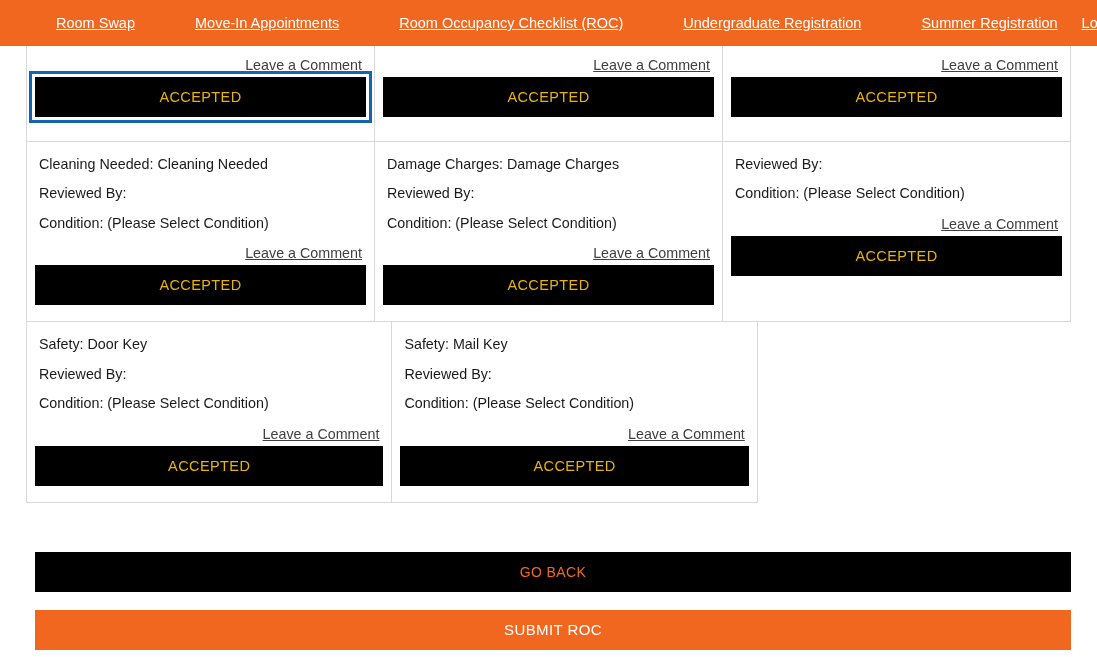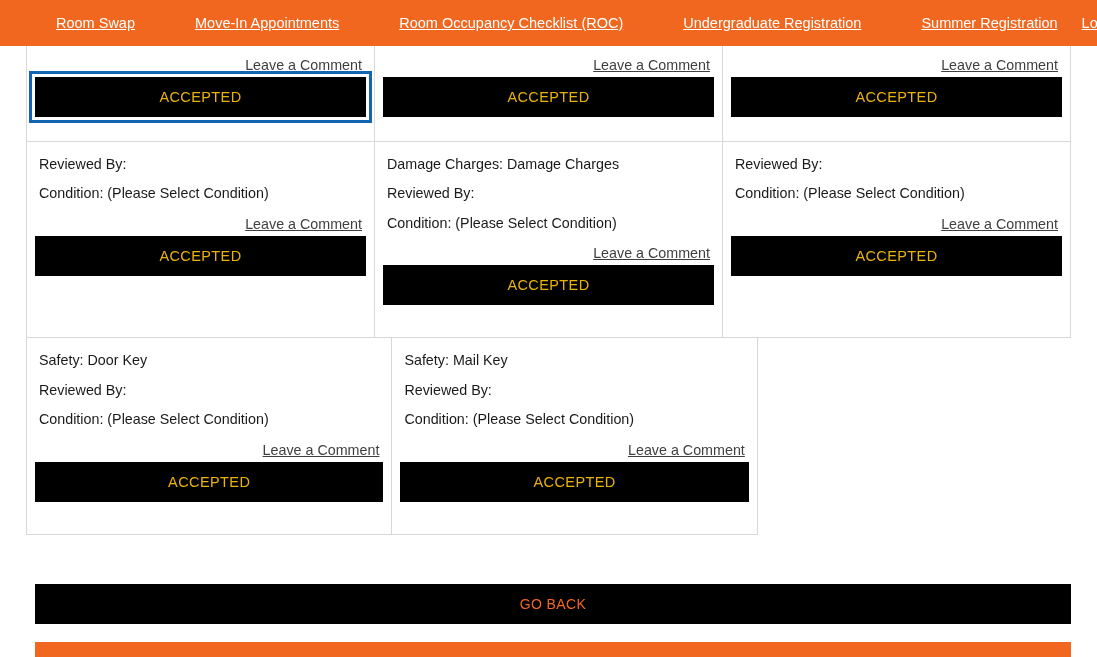--- a/index.html
+++ b/index.html
@@ -52,21 +52,21 @@
   
   .content {
     padding: 0 26px;
     position: relative;
   }
   .card {
     width: 394px;
     background: #ffffff;
     border: 1px solid #d8d8d8;
     margin: 0 0 -1px 0;
-    padding: 14px 8px 32px 8px;
+    padding: 14px 8px 16px 8px;
     position: relative;
   }
   .card + .card { margin-left: -1px; }
   .row-wrap { display: flex; }
   .row-wrap .card { margin-left: -1px; }
   .row-wrap .card:first-child { margin-left: 0; }
 
   .card-line {
     font-size: 14.3px;
     color: #1a1a1a;
@@ -174,20 +174,21 @@
     <div class="card">
       <div class="comment-row">
         <a class="comment-link">Leave a Comment</a>
       </div>
       <button class="accept-btn">ACCEPTED</button>
     </div>
   </div>
 
   <div class="row-wrap">
     <div class="card">
+      <div class="card-line">Cleaning Needed: Cleaning Needed</div>
       <div class="card-line">Reviewed By:</div>
       <div class="card-line">Condition: (Please Select Condition)</div>
       <div class="comment-row">
         <a class="comment-link">Leave a Comment</a>
       </div>
       <button class="accept-btn">ACCEPTED</button>
     </div>
     <div class="card">
       <div class="card-line">Damage Charges: Damage Charges</div>
       <div class="card-line">Reviewed By:</div>

